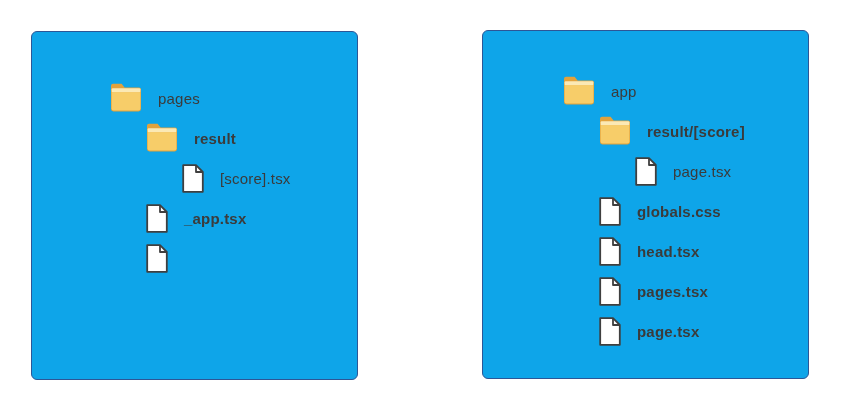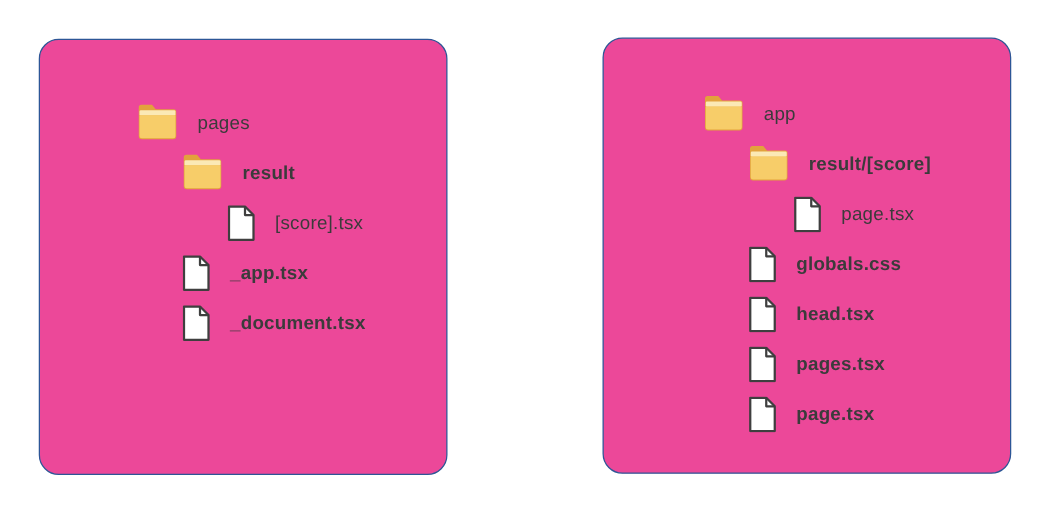--- a/index.html
+++ b/index.html
@@ -11,22 +11,22 @@
     height: 417px;
     background: #ffffff;
     font-family: "Liberation Sans", sans-serif;
     position: relative;
     overflow: hidden;
   }
   .panel {
     position: absolute;
     box-sizing: border-box;
     border: 1.4px solid var(--border-color, #2d5696);
-    border-radius: 16px;
-    background: #ec4899;
+    border-radius: 6px;
+    background: #0ea5e9;
   }
   .panel-left {
     left: 31px;
     top: 31px;
     width: 327px;
     height: 349px;
     padding: 46px 0 0 78px;
   }
   .panel-right {
     left: 482px;
@@ -112,21 +112,20 @@
         </span>
     <span class="label">_app.tsx</span>
   </div>
       <div class="row indent-1">
     <span class="icon-slot">
           <svg class="file-icon" viewBox="0 0 22 29" xmlns="http://www.w3.org/2000/svg" aria-hidden="true">
     <path class="file-outline" d="M1.2 1.2 H14 l6.8 6.8 V27.8 H1.2 Z"></path>
     <path class="file-fold" d="M14 1.2 V8 h6.8"></path>
   </svg>
         </span>
-    <span class="label">_document.tsx</span>
   </div>
     </section>
   <section class="panel panel-right">
       <div class="row indent-0">
     <span class="icon-slot">
           <svg class="folder-icon" viewBox="0 0 32 30" xmlns="http://www.w3.org/2000/svg" aria-hidden="true">
     <path class="folder-tab" d="M3 0.8 h8.6 l3 3.6 H29 a2 2 0 0 1 2 2 V26 a2.4 2.4 0 0 1 -2.4 2.4 H3.4 A2.4 2.4 0 0 1 1 26 V2.8 A2 2 0 0 1 3 0.8 Z"></path>
     <rect class="folder-highlight" x="1.6" y="5.2" width="28.8" height="4.2" rx="1"></rect>
     <path class="folder-body" d="M1.6 9.2 h28.8 V25.6 a2 2 0 0 1 -2 2 H3.6 a2 2 0 0 1 -2 -2 Z"></path>
   </svg>

